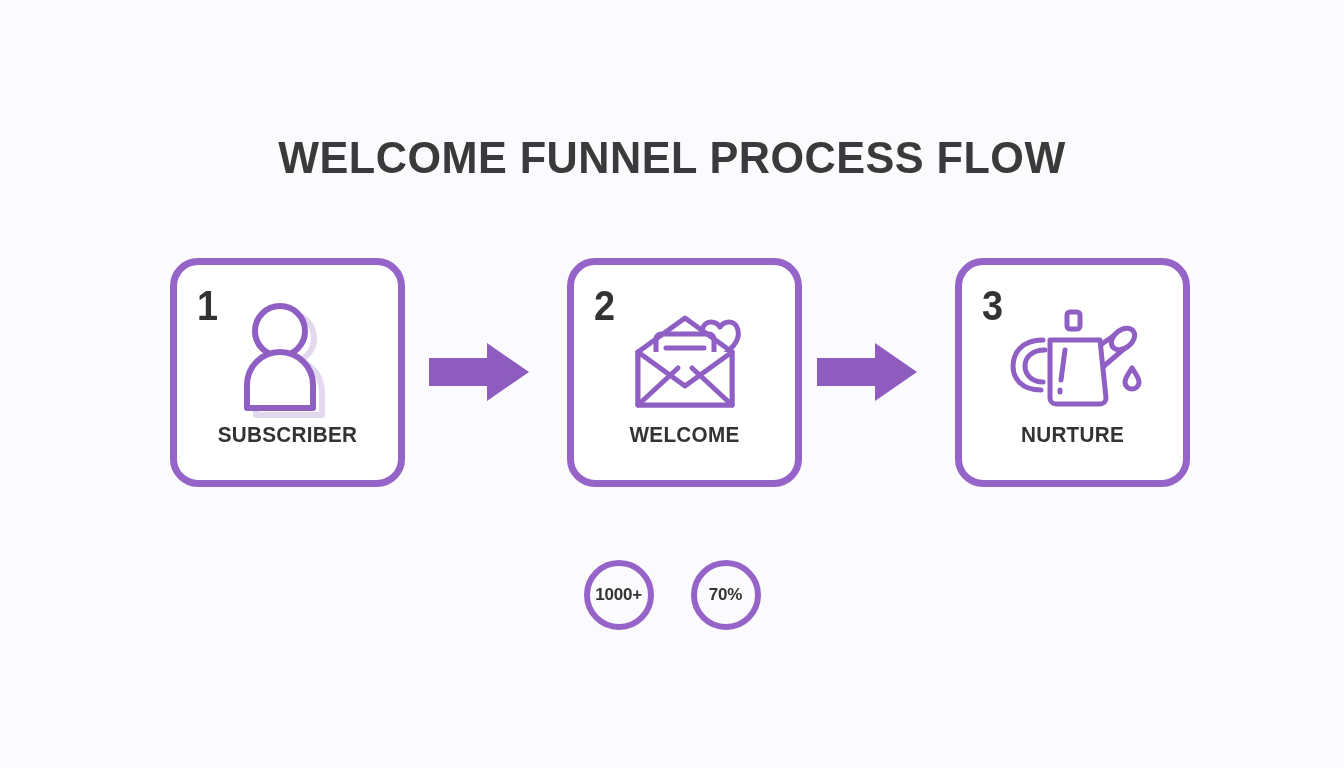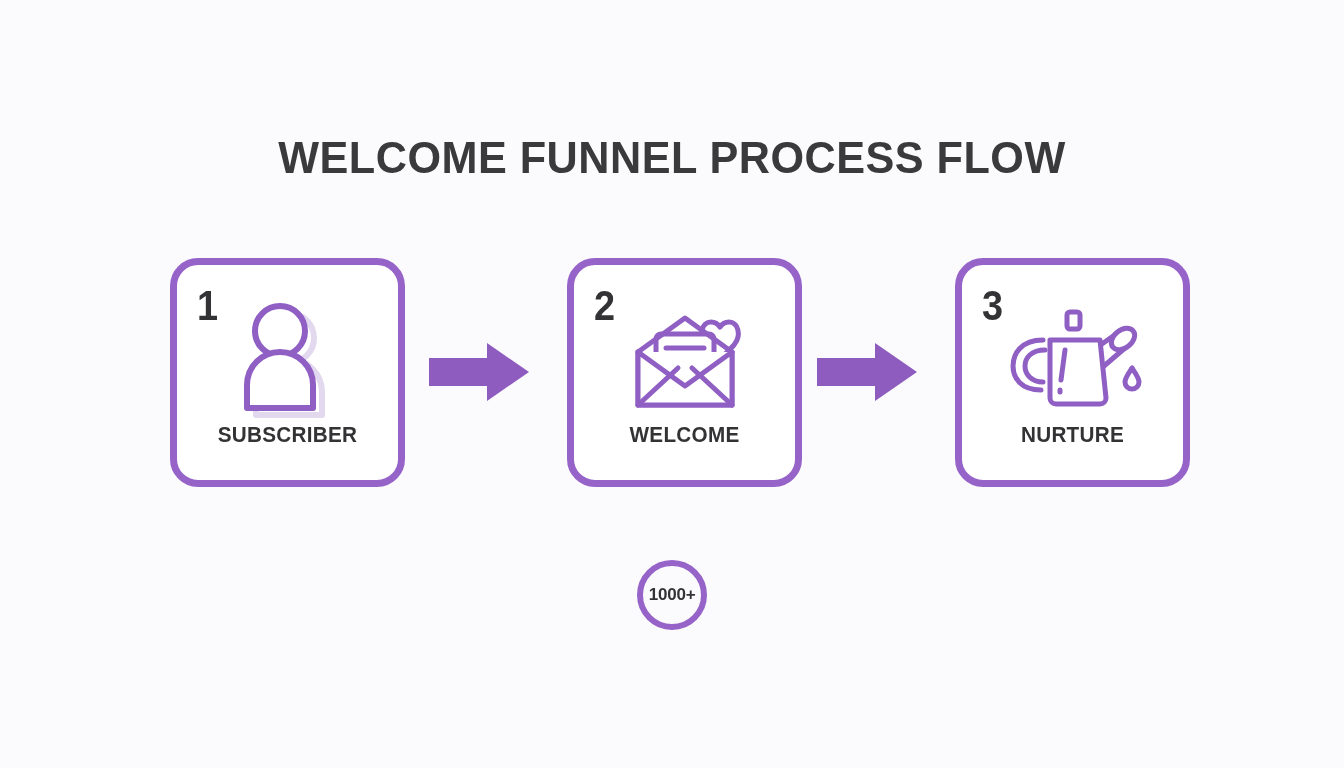--- a/index.html
+++ b/index.html
@@ -217,13 +217,16 @@
     </div>
     <div class="card-label">NURTURE</div>
   </div>
 
 </div>
 
 <div class="stats-row">
   <div class="stat-badge">
     <span class="stat-value">1000+</span>
   </div>
+  <div class="stat-badge">
+    <span class="stat-value">70%</span>
+  </div>
 </div>
 
 </body></html>

